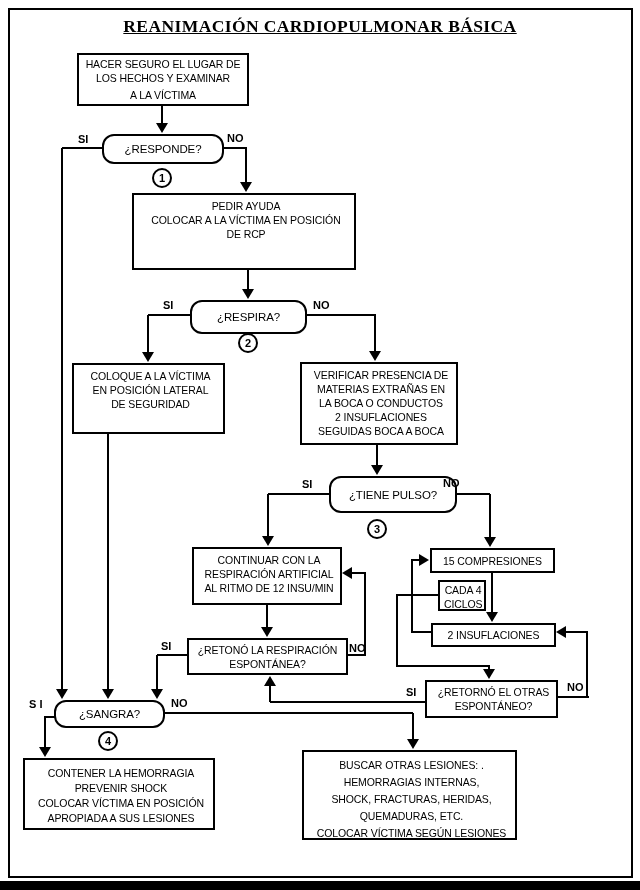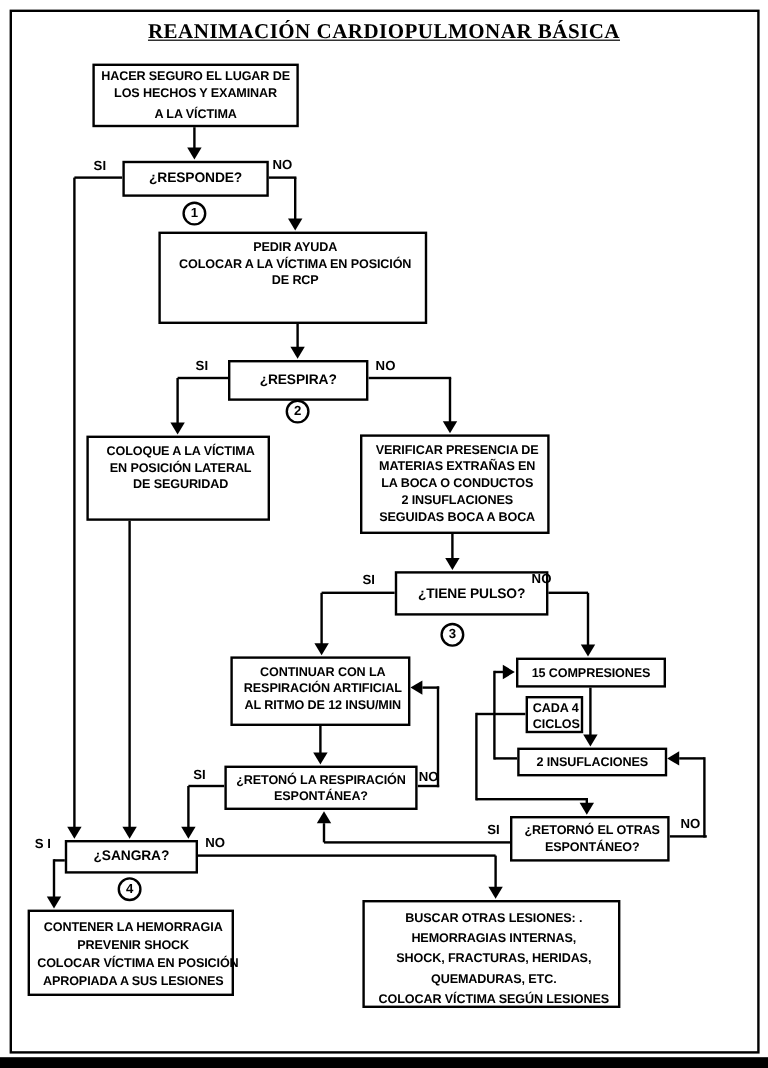--- a/index.html
+++ b/index.html
@@ -5,25 +5,25 @@
   html,body{margin:0;padding:0;background:#fff;}
   .page{position:relative;width:640px;height:890px;background:#fff;overflow:hidden;
         font-family:"Liberation Sans",sans-serif;color:#000;}
   .frame{position:absolute;left:8px;top:8px;width:625px;height:870px;
          border:2px solid #000;box-sizing:border-box;}
   .bottom-bar{position:absolute;left:0;top:881px;width:640px;height:9px;background:#000;}
   .title{position:absolute;left:0;top:16px;width:100%;text-align:center;
          font-family:"Liberation Serif",serif;font-size:17.5px;font-weight:700;
          letter-spacing:.4px;text-decoration:underline;}
   .node{position:absolute;border:2px solid #000;background:#fff;box-sizing:border-box;
-        font-size:10.5px;font-weight:700;letter-spacing:-0.1px;line-height:14px;}
+        font-size:10.5px;font-weight:400;letter-spacing:-0.1px;line-height:14px;}
   .node.center{display:flex;flex-direction:column;justify-content:center;align-items:center;text-align:center;}
   .node.left{padding:4px 2px 2px 6px;text-align:center;}
   .node .tl{white-space:nowrap;}
-  .decision{font-size:11.5px;}
+  .decision{font-size:11.5px;border-radius:12px;}
   #pedir .tl:nth-child(4){margin-top:5px;}
   #buscar{line-height:17px;padding-top:5px;}
   #contener{line-height:15px;padding-top:6px;}
   #hacer .tl:nth-child(3){margin-top:3px;}
   .lbl{position:absolute;font-size:11px;font-weight:700;white-space:nowrap;}
   .circle{position:absolute;width:20px;height:20px;border:2px solid #000;border-radius:50%;
           background:#fff;box-sizing:border-box;display:flex;align-items:center;justify-content:center;
           font-size:11px;font-weight:700;}
   .h,.v{position:absolute;background:#000;}
   .h{height:2px;} .v{width:2px;}
@@ -212,21 +212,21 @@
 
   <div class="node center" style="left:431px;top:623px;width:125px;height:24px">2 INSUFLACIONES</div>
 
   <div class="node left" style="left:425px;top:680px;width:133px;height:38px;padding-top:3px">
       <div class="tl">¿RETORNÓ EL OTRAS</div>
       <div class="tl">ESPONTÁNEO?</div>
     </div>
 
   <div class="node center decision" style="left:54px;top:700px;width:111px;height:28px">¿SANGRA?</div>
 
-  <div id="contener" class="node left" style="left:23px;top:758px;width:172px;height:72px">
+  <div id="contener" class="node left" style="left:23px;top:758px;width:192px;height:72px">
       <div class="tl">CONTENER LA HEMORRAGIA</div>
       <div class="tl">PREVENIR SHOCK</div>
       <div class="tl">COLOCAR VÍCTIMA EN POSICIÓN</div>
       <div class="tl">APROPIADA A SUS LESIONES</div>
     </div>
 
   <div id="buscar" class="node left" style="left:302px;top:750px;width:215px;height:90px">
       <div class="tl">BUSCAR OTRAS LESIONES: .</div>
       <div class="tl">HEMORRAGIAS INTERNAS,</div>
       <div class="tl">SHOCK, FRACTURAS, HERIDAS,</div>

